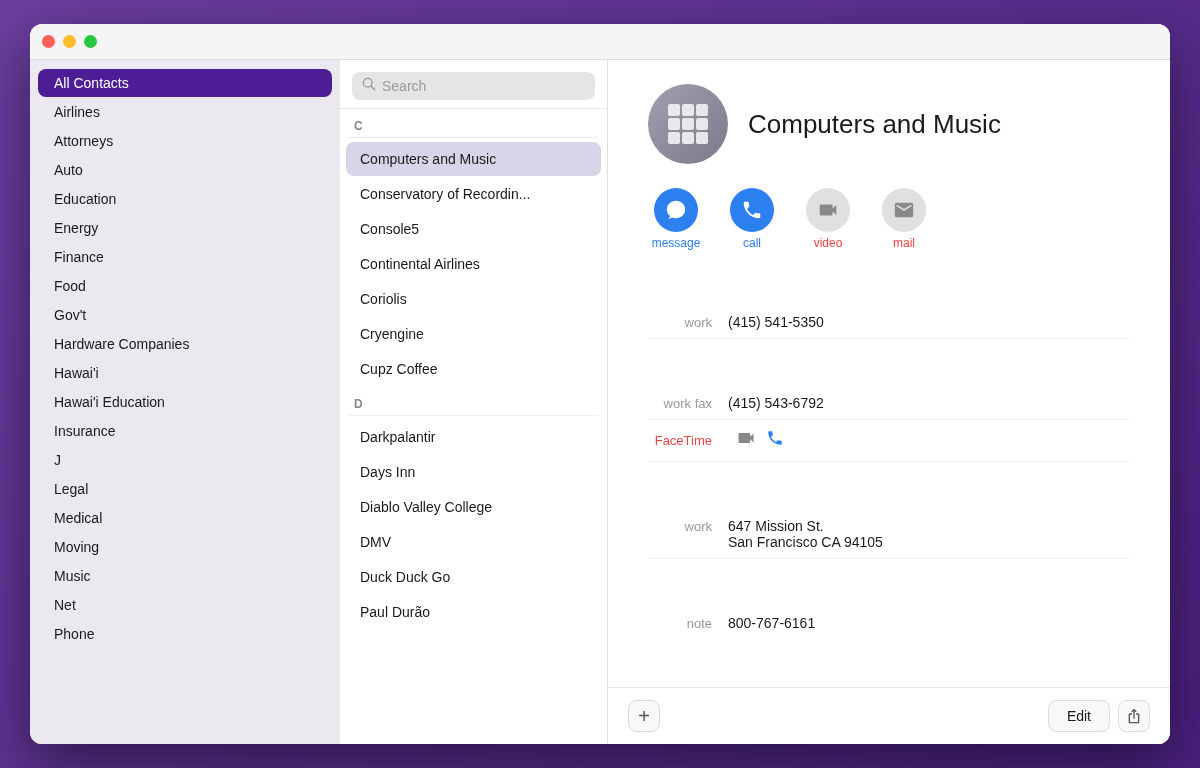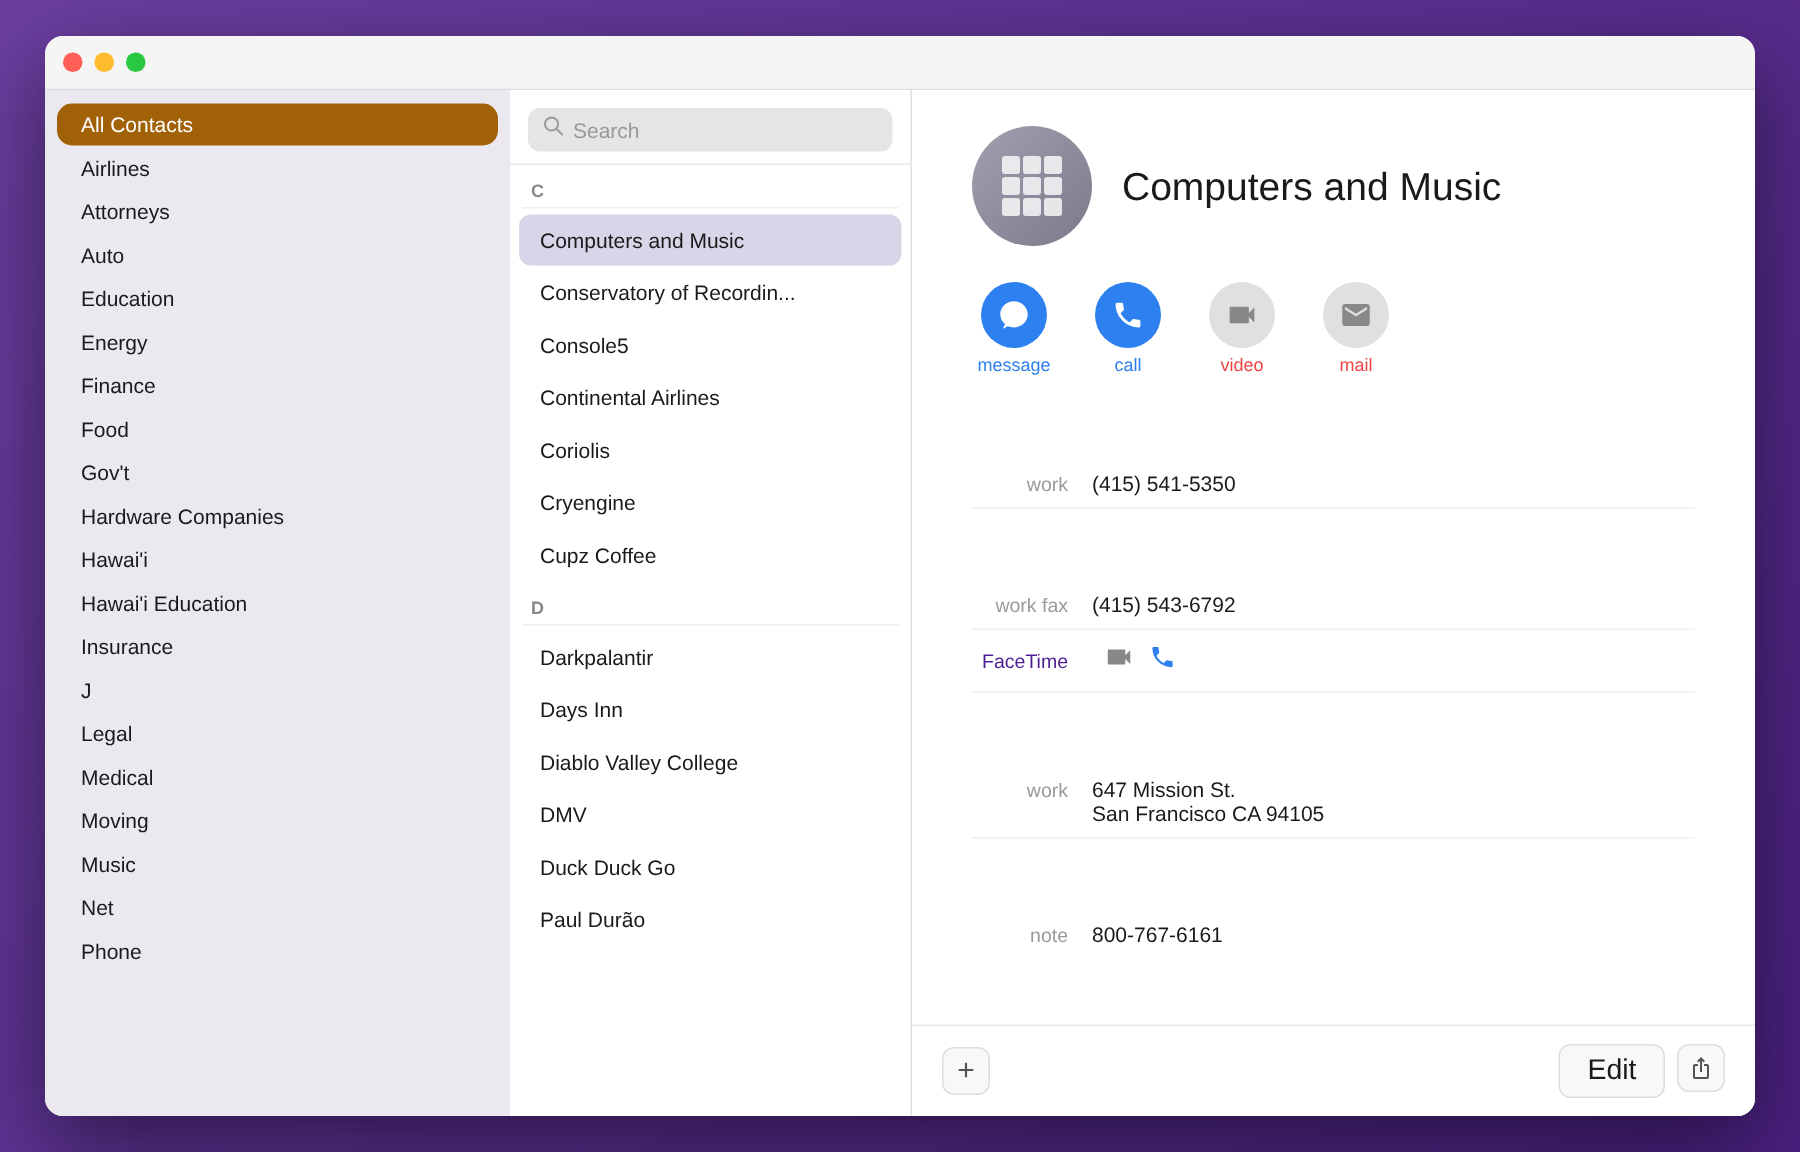--- a/index.html
+++ b/index.html
@@ -69,23 +69,22 @@
     .sidebar-list::-webkit-scrollbar-thumb { background: #c0b8cc; border-radius: 3px; }
     .sidebar-item {
       padding: 6px 16px;
       font-size: 14px;
       color: #1a1a1a;
       cursor: pointer;
       border-radius: 8px;
       margin: 1px 8px;
     }
     .sidebar-item.active {
-      background: #a16207;
+      background: #4c1d95;
       color: white;
-      border-radius: 10px;
     }
     
     .middle-col {
       width: 268px;
       background: #fff;
       border-right: 1px solid #e0e0e0;
       display: flex;
       flex-direction: column;
       flex-shrink: 0;
     }
@@ -221,21 +220,21 @@
     }
     .facetime-row {
       display: flex;
       align-items: center;
       gap: 8px;
       padding: 8px 0;
       border-bottom: 1px solid #f0f0f0;
     }
     .facetime-label {
       font-size: 13px;
-      color: #4c1d95;
+      color: #ef4444;
       min-width: 80px;
       text-align: right;
       padding-right: 16px;
       flex-shrink: 0;
     }
     .facetime-icons {
       display: flex;
       gap: 10px;
       align-items: center;
     }
@@ -252,21 +251,21 @@
       justify-content: space-between;
       background: #fff;
     }
     .footer-left { display: flex; gap: 8px; }
     .footer-right { display: flex; gap: 8px; }
     .footer-btn {
       padding: 6px 18px;
       border-radius: 8px;
       border: 1px solid #ddd;
       background: #f8f8f8;
-      font-size: 19px;
+      font-size: 14px;
       color: #1a1a1a;
       cursor: pointer;
     }
     .add-btn {
       width: 32px;
       height: 32px;
       border-radius: 8px;
       border: 1px solid #ddd;
       background: #f8f8f8;
       display: flex;

